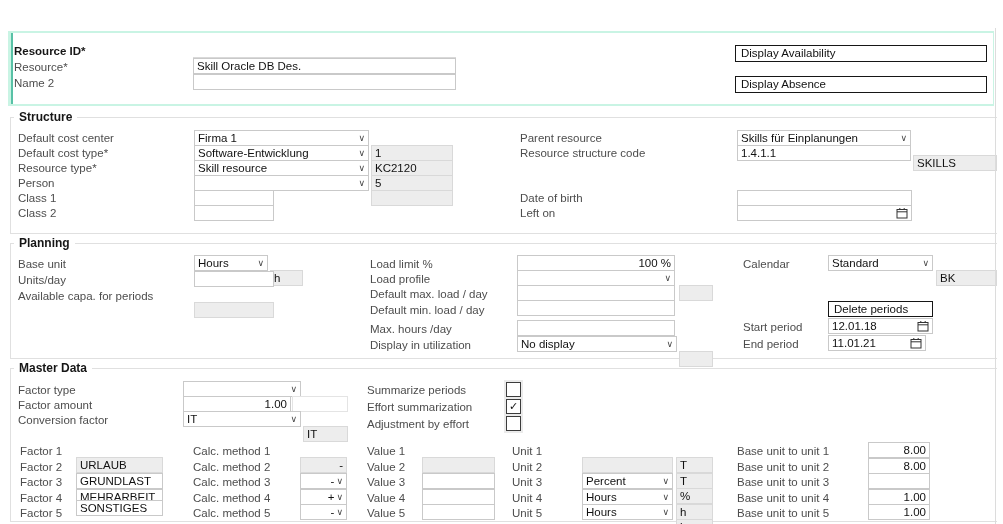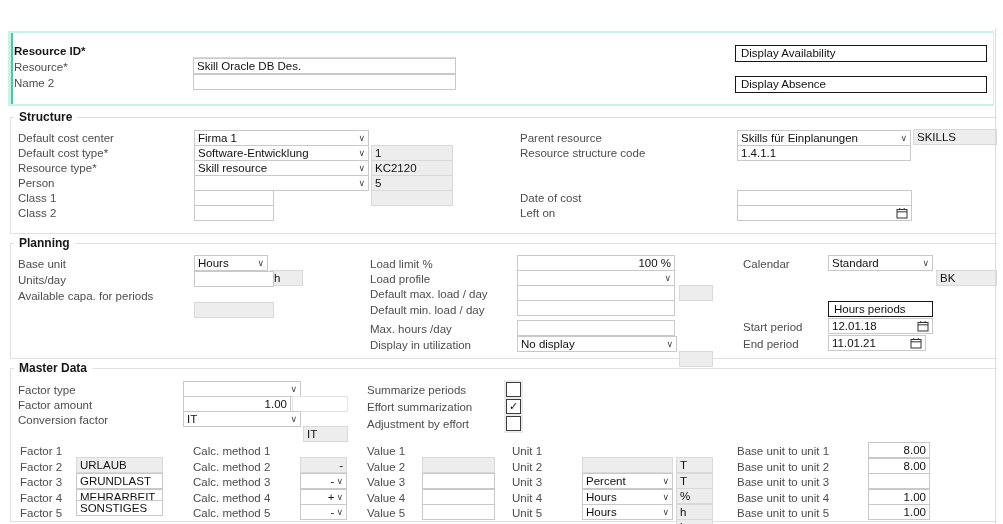--- a/index.html
+++ b/index.html
@@ -97,28 +97,28 @@
   <div class="fld dd" style="left:194px;top:175px;width:175px;">
     <span class="val"></span>
       <span class="chev">∨</span>
   </div>
   <div class="fld ro" style="left:371px;top:175px;width:82px;"></div>
   <div class="fld" style="left:194px;top:190px;width:80px;"></div>
   <div class="fld" style="left:194px;top:205px;width:80px;"></div>
 
   <span class="lbl" style="left:520px;top:131px;">Parent resource</span>
   <span class="lbl" style="left:520px;top:146px;">Resource structure code</span>
-  <span class="lbl" style="left:520px;top:191px;">Date of cost</span>
+  <span class="lbl" style="left:520px;top:191px;">Date of birth</span>
   <span class="lbl" style="left:520px;top:206px;">Left on</span>
 
   <div class="fld dd" style="left:737px;top:130px;width:174px;">
     <span class="val">Skills für Einplanungen</span>
       <span class="chev">∨</span>
   </div>
-  <div class="fld ro" style="left:913px;top:114px;width:84px;">SKILLS</div>
+  <div class="fld ro" style="left:913px;top:140px;width:84px;">SKILLS</div>
   <div class="fld" style="left:737px;top:145px;width:174px;">1.4.1.1</div>
   <div class="fld" style="left:737px;top:190px;width:175px;"></div>
   <div class="fld date" style="left:737px;top:205px;width:175px;">
     <span></span>
     <svg class="calsvg" width="12" height="12" viewBox="0 0 12 12">
         <rect x="1" y="2.5" width="10" height="8.5" fill="none" stroke="#333"></rect>
         <line x1="1" y1="4.8" x2="11" y2="4.8" stroke="#333"></line>
         <line x1="3.8" y1="1" x2="3.8" y2="3" stroke="#333"></line>
         <line x1="8.2" y1="1" x2="8.2" y2="3" stroke="#333"></line>
       </svg>
@@ -161,21 +161,21 @@
       <span class="chev">∨</span>
   </div>
   <div class="fld ro" style="left:679px;top:336px;width:34px;"></div>
 
   <span class="lbl" style="left:743px;top:257px;">Calendar</span>
   <div class="fld dd" style="left:828px;top:255px;width:105px;">
     <span class="val">Standard</span>
       <span class="chev">∨</span>
   </div>
   <div class="fld ro" style="left:936px;top:255px;width:61px;">BK</div>
-  <button class="btn" style="left:828px;top:301px;width:105px;height:16px;line-height:14px;">Hours periods</button>
+  <button class="btn" style="left:828px;top:301px;width:105px;height:16px;line-height:14px;">Delete periods</button>
   <span class="lbl" style="left:743px;top:320px;">Start period</span>
   <div class="fld date" style="left:828px;top:318px;width:105px;">
     <span>12.01.18</span>
     <svg class="calsvg" width="12" height="12" viewBox="0 0 12 12">
         <rect x="1" y="2.5" width="10" height="8.5" fill="none" stroke="#333"></rect>
         <line x1="1" y1="4.8" x2="11" y2="4.8" stroke="#333"></line>
         <line x1="3.8" y1="1" x2="3.8" y2="3" stroke="#333"></line>
         <line x1="8.2" y1="1" x2="8.2" y2="3" stroke="#333"></line>
       </svg>
   </div>

